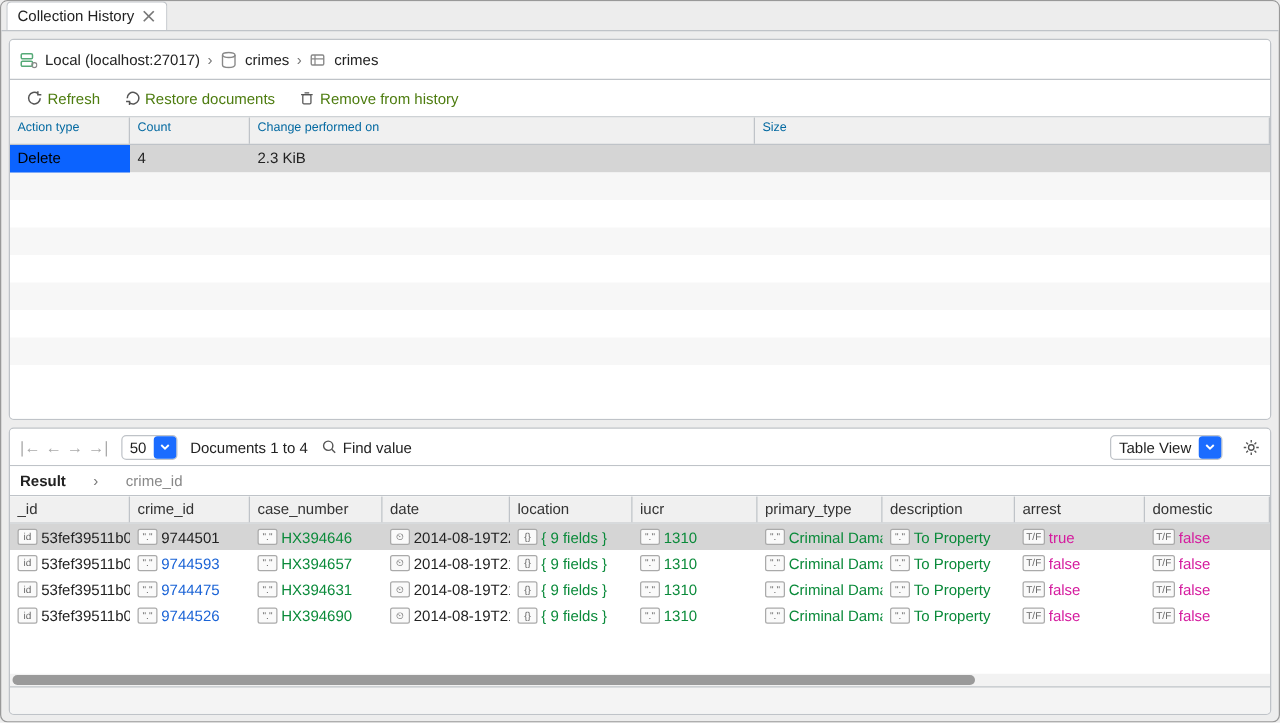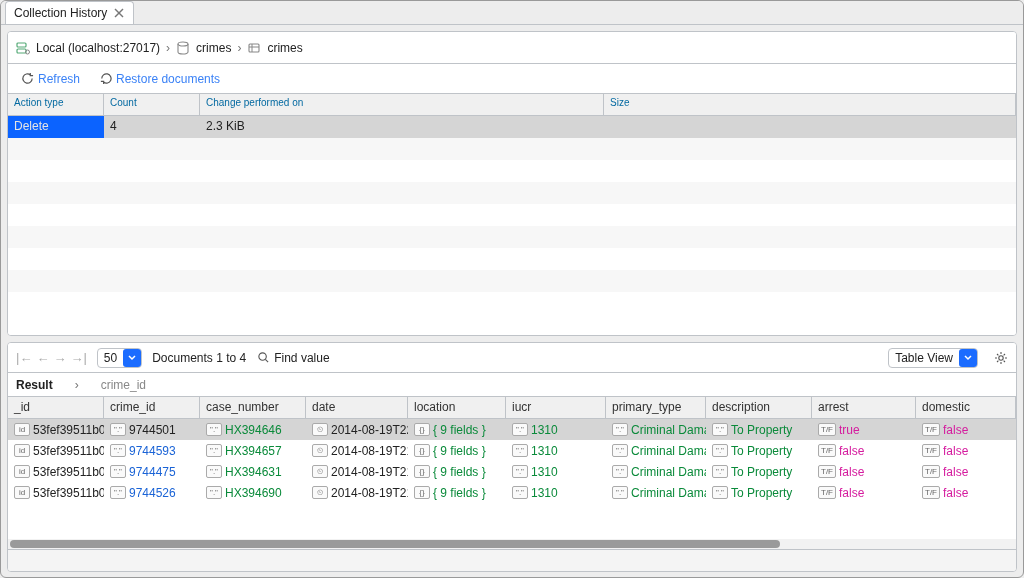--- a/index.html
+++ b/index.html
@@ -31,31 +31,31 @@
 
 
 .breadcrumb{display:flex;align-items:center;gap:6px;height:32px;padding:0 8px;border-bottom:1px solid var(--border);background:#fff}
 .bc-sep{color:#777}
 .bc-item{display:flex;align-items:center;gap:4px;color:#222}
 .icon{display:inline-flex;align-items:center;justify-content:center;width:14px;height:14px}
 svg{display:block}
 
 
 .toolbar{display:flex;align-items:center;gap:10px;height:30px;padding:0 8px;border-bottom:1px solid var(--border);background:#fff}
-.tbtn{display:flex;align-items:center;gap:4px;padding:2px 4px;cursor:pointer;color:#3b82f6}
+.tbtn{display:flex;align-items:center;gap:4px;padding:2px 4px;cursor:pointer;color:#4d7c0f}
 
 
 .tablehdr{display:flex;height:22px;background:var(--header-bg);border-bottom:1px solid var(--border)}
 .tablehdr>div{padding:3px 6px;border-right:1px solid var(--border);font-size:10px;color:#0369a1}
 .trows{flex:1;overflow:auto;background:#fff}
 .trow{display:flex;height:22px}
 .trow:nth-child(even){background:var(--row-alt)}
 .trow.selected{background:var(--row-sel)}
 .trow>div{padding:3px 6px;border-right:1px solid transparent;font-size:12px;color:#222;overflow:hidden;white-space:nowrap}
-.trow.selected .cell-action{background:var(--selected-blue);color:#e5e5e5}
+.trow.selected .cell-action{background:var(--selected-blue);color:#000000}
 
 .col-action{width:96px}
 .col-count{width:96px}
 .col-change{width:404px;flex:none}
 .col-size{flex:1}
 
 
 .bottomtabs{display:flex;align-items:flex-end;height:26px;background:var(--panel-bg2);border-bottom:1px solid var(--border);padding:4px 6px 0}
 .btab{height:22px;padding:3px 10px;border:1px solid var(--border);border-bottom:none;margin-right:-1px;background:#f0f0f0;font-size:12px;cursor:pointer}
 .btab.active{background:#fff;position:relative;z-index:1}
@@ -167,20 +167,30 @@
         </div>
         <div class="tbtn">
           <span class="icon">
               <svg width="13" height="13" viewBox="0 0 14 14">
                 <path d="M3 7a5 5 0 1 1 2 4" fill="none" stroke="#555" stroke-width="1.3"></path>
                 <path d="M5 13V10H2" fill="none" stroke="#555" stroke-width="1.3"></path>
               </svg>
             </span>
           <span>Restore documents</span>
         </div>
+        <div class="tbtn">
+          <span class="icon">
+              <svg width="13" height="13" viewBox="0 0 14 14">
+                <rect x="3.5" y="4" width="7" height="8" rx="1" fill="none" stroke="#555" stroke-width="1.1"></rect>
+                <line x1="2" y1="4" x2="12" y2="4" stroke="#555" stroke-width="1.1"></line>
+                <line x1="5" y1="2.5" x2="9" y2="2.5" stroke="#555" stroke-width="1.1"></line>
+              </svg>
+            </span>
+          <span>Remove from history</span>
+        </div>
       </div>
 
       <div class="tablehdr">
         <div class="col-action">Action type</div>
         <div class="col-count">Count</div>
         <div class="col-change">Change performed on</div>
         <div class="col-size">Size</div>
       </div>
 
       <div class="trows">

